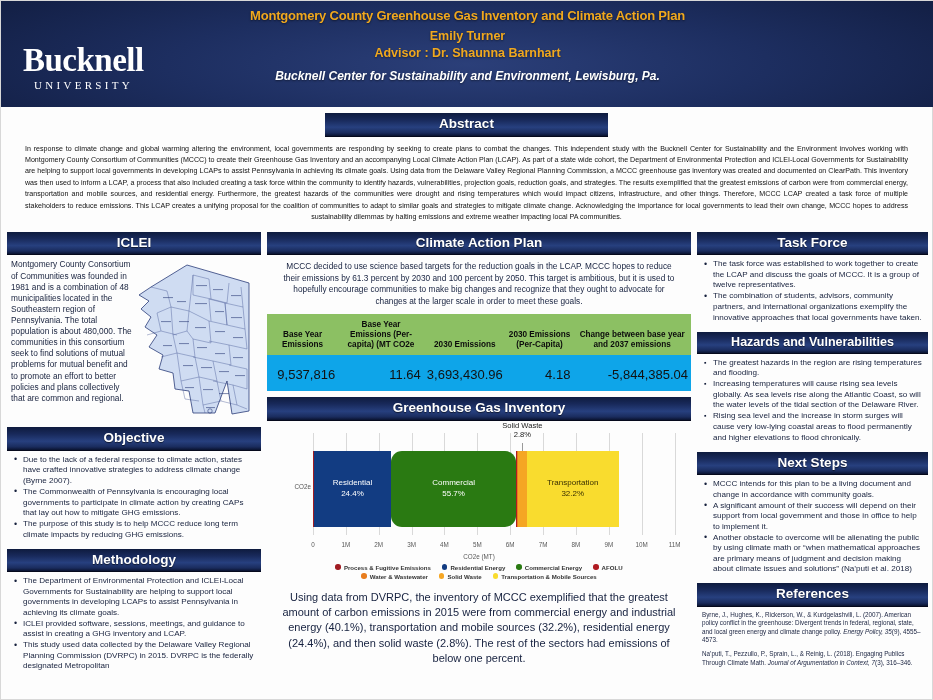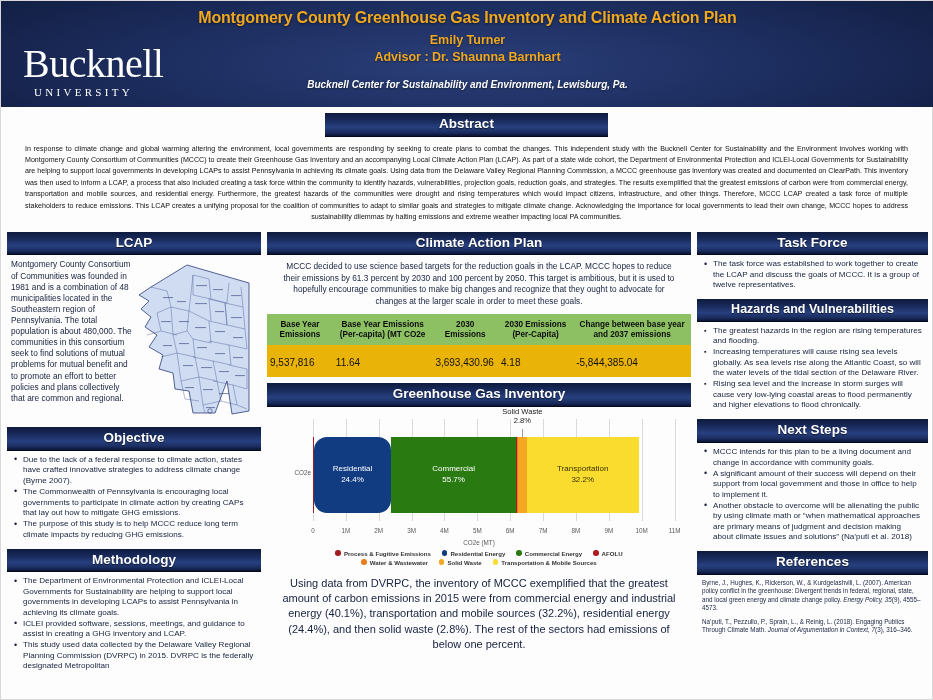--- a/index.html
+++ b/index.html
@@ -18,43 +18,43 @@
 
   
   .header {
     position: relative;
     width: 933px; height: 106px;
     background: radial-gradient(ellipse 85% 140% at 50% 60%, #2b3f79 0%, #1d2e60 38%, #142148 68%, #0d1733 100%);
     overflow: hidden;
   }
   .header-text { text-align: center; padding-top: 7px; }
   .poster-title {
-    color: #f0a81e; font-size: 16px; font-weight: bold;
+    color: #f0a81e; font-size: 13px; font-weight: bold;
     letter-spacing: -0.2px; line-height: 1.25;
     text-shadow: 0 1px 2px rgba(0,0,0,.5);
   }
   .author {
     color: #f0a81e; font-size: 12.5px; font-weight: bold;
     margin-top: 5px; text-shadow: 0 1px 2px rgba(0,0,0,.45);
   }
   .advisor {
     color: #f0a81e; font-size: 12.5px; font-weight: bold;
     margin-top: 3px; text-shadow: 0 1px 2px rgba(0,0,0,.45);
   }
   .affiliation {
-    color: #ffffff; font-size: 10px; font-weight: bold; font-style: italic;
-    margin-top: 15px; text-shadow: 0 1px 2px rgba(0,0,0,.45);
+    color: #ffffff; font-size: 12px; font-weight: bold; font-style: italic;
+    margin-top: 9px; text-shadow: 0 1px 2px rgba(0,0,0,.45);
   }
   .logo {
     position: absolute; left: 22px; top: 44px;
     width: 118px; text-align: center;
   }
   .logo-word {
     font-family: "Liberation Serif", serif;
-    color: #ffffff; font-size: 40px; font-weight: normal;
+    color: #ffffff; font-size: 33px; font-weight: bold;
     line-height: 0.95; letter-spacing: -0.5px;
   }
   .logo-sub {
     font-family: "Liberation Serif", serif;
     color: #ffffff; font-size: 11px; letter-spacing: 3.3px;
     margin-top: 3px; padding-left: 3px;
   }
 
   
   .banner {
@@ -106,22 +106,22 @@
     font-size: 8.3px; line-height: 1.38; color: #16213f;
     text-align: center; padding: 6px 14px 7px;
   }
   table.cap-table { width: 100%; border-collapse: collapse; }
   table.cap-table thead th {
     background: #8cc063; color: #0c0c0c; font-weight: bold;
     font-size: 8.2px; line-height: 1.22; vertical-align: bottom;
     padding: 6px 3px 5px; text-align: center;
   }
   table.cap-table tbody td {
-    font-size: 10px; color: #111; text-align: left;
-    padding: 12px 3px 9px; background: #eab308;
+    font-size: 13px; color: #111; text-align: right;
+    padding: 12px 3px 9px; background: #0ea5e9;
   }
 
   
   .chart-area { padding: 6px 4px 0; position: relative; }
   .chart-plot { position: relative; height: 128px; margin: 0 4px 0 42px; }
   .gridline { position: absolute; top: 6px; bottom: 20px; width: 1px; background: #d9d9d9; }
   .bar-row {
     position: absolute; left: 0; right: 0; top: 24px; height: 76px;
     display: flex;
   }
@@ -179,21 +179,21 @@
       <div class="banner abstract-banner">Abstract</div>
     </div>
     <div class="abstract-body">In response to climate change and global warming altering the environment, local governments are responding by seeking to create plans to combat the changes. This independent study with the Bucknell Center for Sustainability and the Environment involves working with Montgomery County Consortium of Communities (MCCC) to create their Greenhouse Gas Inventory and an accompanying Local Climate Action Plan (LCAP). As part of a state wide cohort, the Department of Environmental Protection and ICLEI-Local Governments for Sustainability are helping to support local governments in developing LCAPs to assist Pennsylvania in achieving its climate goals. Using data from the Delaware Valley Regional Planning Commission, a MCCC greenhouse gas inventory was created and documented on ClearPath. This inventory was then used to inform a LCAP, a process that also included creating a task force within the community to identify hazards, vulnerabilities, projection goals, reduction goals, and strategies. The results exemplified that the greatest emissions of carbon were from commercial energy, transportation and mobile sources, and residential energy. Furthermore, the greatest hazards of the communities were drought and rising temperatures which would impact citizens, infrastructure, and other things. Therefore, MCCC LCAP created a task force of multiple stakeholders to reduce emissions. This LCAP creates a unifying proposal for the coalition of communities to adapt to similar goals and strategies to mitigate climate change. Acknowledging the importance for local governments to lead their own change, MCCC hopes to address sustainability dilemmas by halting emissions and extreme weather impacting local PA communities.</div>
   </div>
 
   <div class="cols">
 
     <div class="col-left">
 
       <div class="block">
-        <div class="banner">LCAP</div>
+        <div class="banner">ICLEI</div>
         <div class="mccc-body">
           <div class="mccc-text">Montgomery County Consortium of Communities was founded in 1981 and is a combination of 48 municipalities located in the Southeastern region of Pennsylvania. The total population is about 480,000. The communities in this consortium seek to find solutions of mutual problems for mutual benefit and to promote an effort to better policies and plans collectively that are common and regional.</div>
           <div class="mccc-map">
             <svg class="map-svg" viewBox="0 0 118 158">
               <g fill="#cfdcf2" stroke="#2b3c78" stroke-width="0.8">
                 <path d="M50 4 L112 22 L112 150 L95 153 L90 120 L78 152 L56 152 L52 130 L38 128 L36 112 L22 108 L26 94 L12 86 L20 74 L8 66 L14 56 L4 48 L12 40 L2 34 L14 26 Z"></path>
               </g>
               <g stroke="#3b4d8c" stroke-width="0.45" fill="none" opacity="0.85">
                 <path d="M14 26 L30 30 L34 46 L20 52 M34 46 L52 50 M52 50 L56 14"></path>
                 <path d="M52 50 L50 70 L36 74 L34 46 M36 74 L40 92 L24 96 M40 92 L58 96 L56 78 L50 70"></path>
@@ -308,32 +308,32 @@
                 <div class="gridline" style="left: 164.348px;"></div>
                 <div class="gridline" style="left: 197.217px;"></div>
                 <div class="gridline" style="left: 230.087px;"></div>
                 <div class="gridline" style="left: 262.957px;"></div>
                 <div class="gridline" style="left: 295.826px;"></div>
                 <div class="gridline" style="left: 328.696px;"></div>
                 <div class="gridline" style="left: 361.565px;"></div>
               </div>
             <div class="bar-row" id="bar-row">
                 <div class="seg" style="width: 1.25402px; background: rgb(160, 28, 34);"></div>
-                <div class="seg" style="width: 76.4949px; background: rgb(18, 60, 130); border-radius: 13px;">
+                <div class="seg" style="width: 76.4949px; background: rgb(18, 60, 130);">
                   <div class="seg-label" style="color: rgb(255, 255, 255);">Residential</div>
                   <div class="seg-label" style="color: rgb(255, 255, 255);">24.4%</div>
                 </div>
-                <div class="seg" style="width: 125.715px; background: rgb(42, 122, 18);">
+                <div class="seg" style="width: 125.715px; background: rgb(42, 122, 18); border-radius: 11px;">
                   <div class="seg-label" style="color: rgb(255, 255, 255);">Commercial</div>
                   <div class="seg-label" style="color: rgb(255, 255, 255);">55.7%</div>
                 </div>
                 <div class="seg" style="width: 0.627008px; background: rgb(176, 27, 34);"></div>
                 <div class="seg" style="width: 0.940512px; background: rgb(232, 125, 30);"></div>
                 <div class="seg" style="width: 8.77811px; background: rgb(245, 166, 35);"></div>
-                <div class="seg" style="width: 112px; background: rgb(249, 220, 46);">
+                <div class="seg" style="width: 92px; background: rgb(249, 220, 46);">
                   <div class="seg-label" style="color: rgb(58, 48, 0);">Transportation</div>
                   <div class="seg-label" style="color: rgb(58, 48, 0);">32.2%</div>
                 </div>
               </div>
             <div id="callout-group">
                 <div class="callout" style="left: 173.421px; top: -6px; width: 72px;">
                   <div>Solid Waste</div>
                   <div>2.8%</div>
                 </div>
                 <div class="callout-line" style="left: 209.421px; top: 16px; height: 8px;"></div>
@@ -396,20 +396,21 @@
 
     </div>
 
     <div class="col-right">
 
       <div class="block">
         <div class="banner">Task Force</div>
         <div class="block-body">
           <ul class="bullets">
             <li>The task force was established to work together to create the LCAP and discuss the goals of MCCC. It is a group of twelve representatives.</li>
+            <li>The combination of students, advisors, community partners, and international organizations exemplify the innovative approaches that local governments have taken.</li>
           </ul>
         </div>
       </div>
 
       <div class="block">
         <div class="banner sm">Hazards and Vulnerabilities</div>
         <div class="block-body">
           <ul class="bullets sq">
             <li>The greatest hazards in the region are rising temperatures and flooding.</li>
             <li>Increasing temperatures will cause rising sea levels globally. As sea levels rise along the Atlantic Coast, so will the water levels of the tidal section of the Delaware River.</li>

